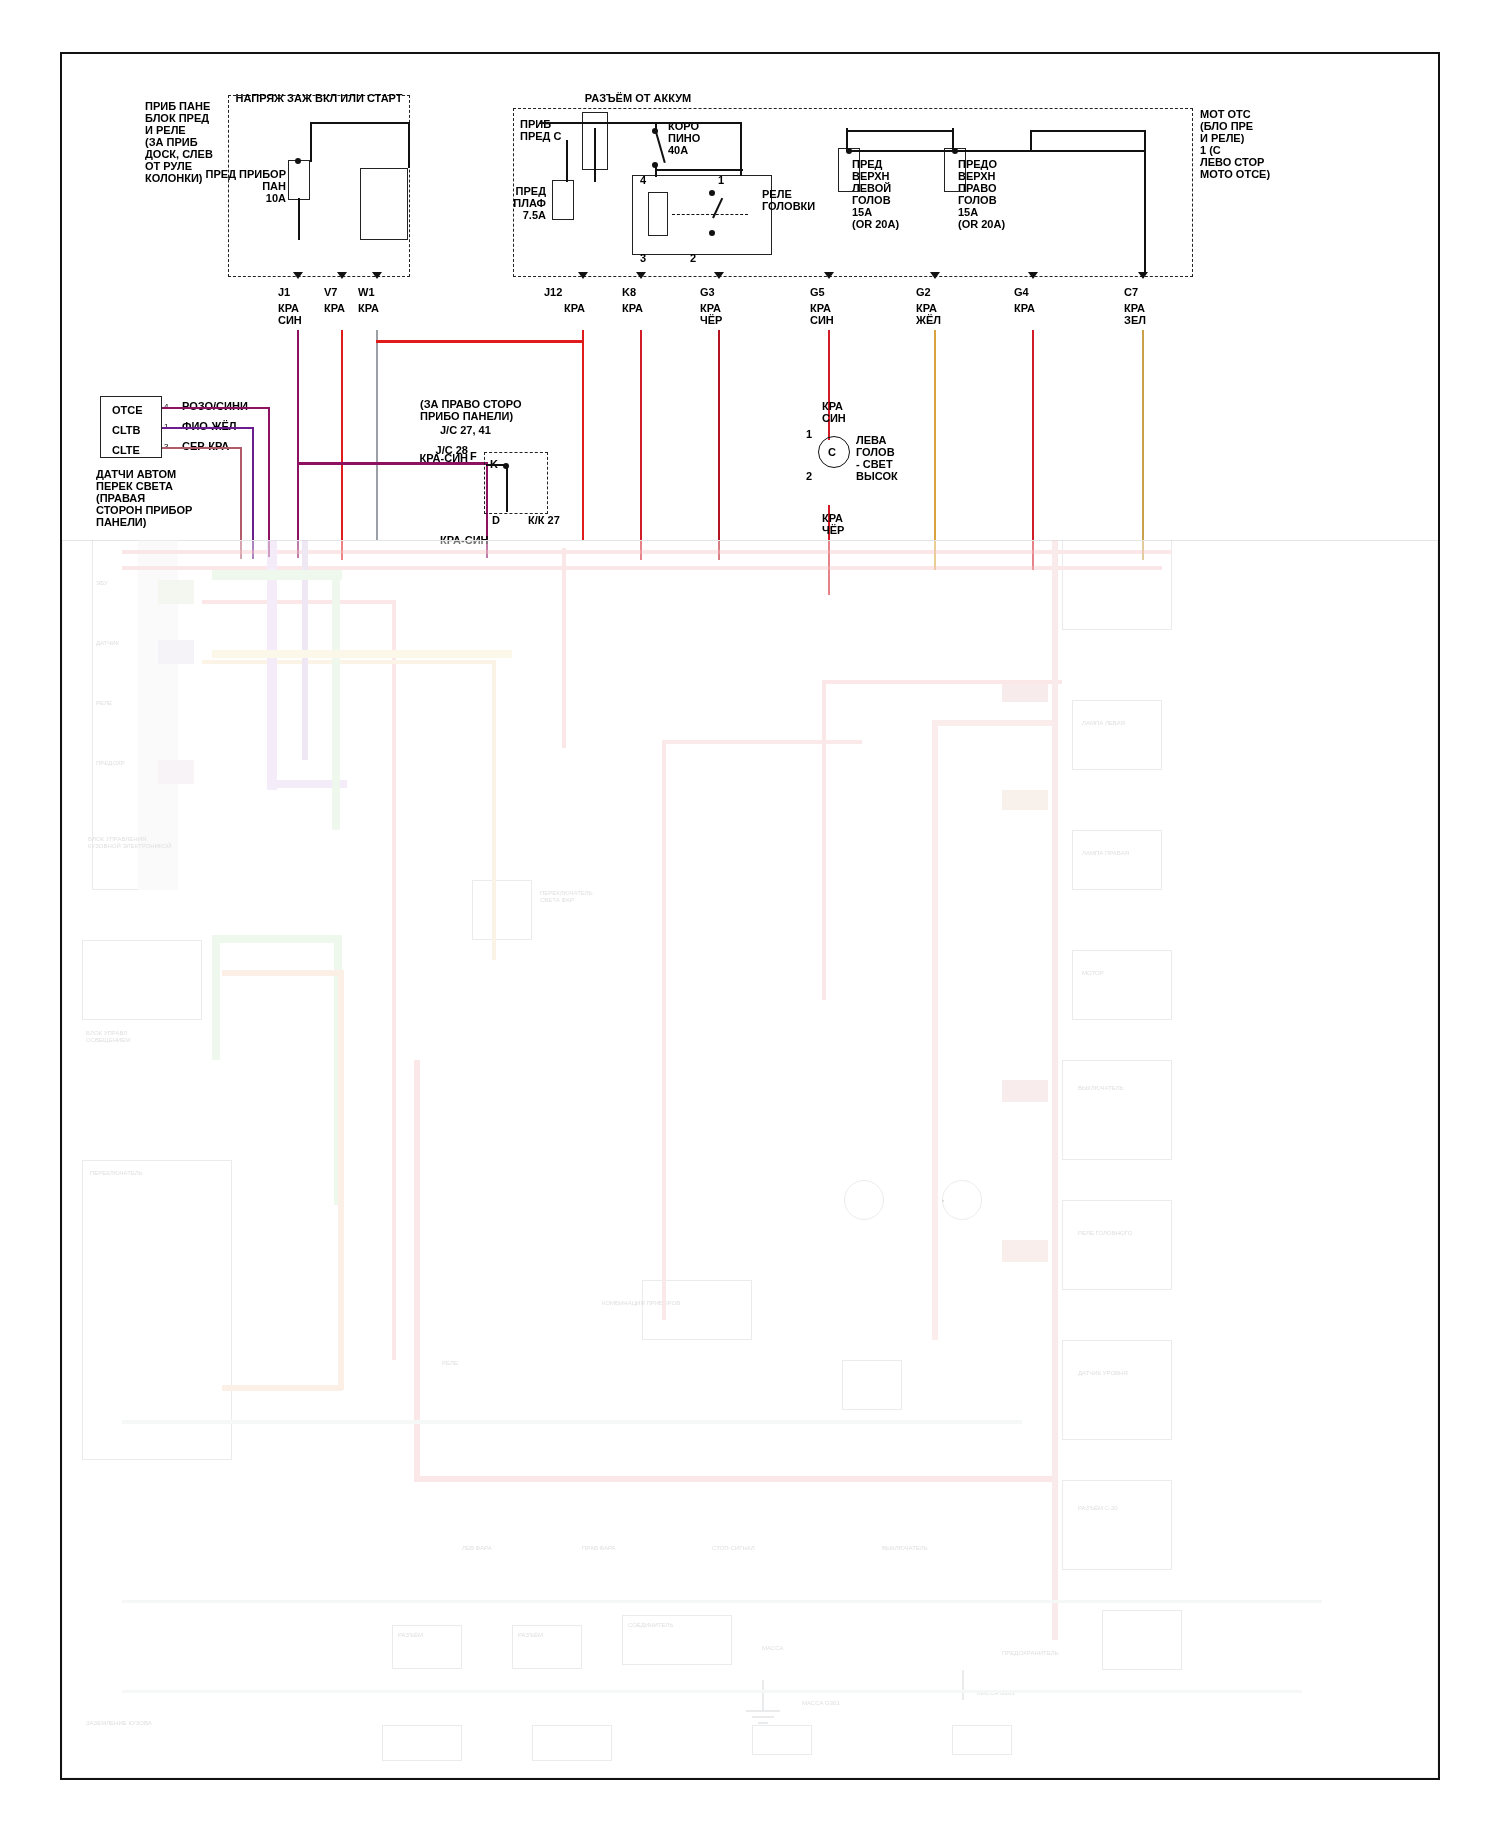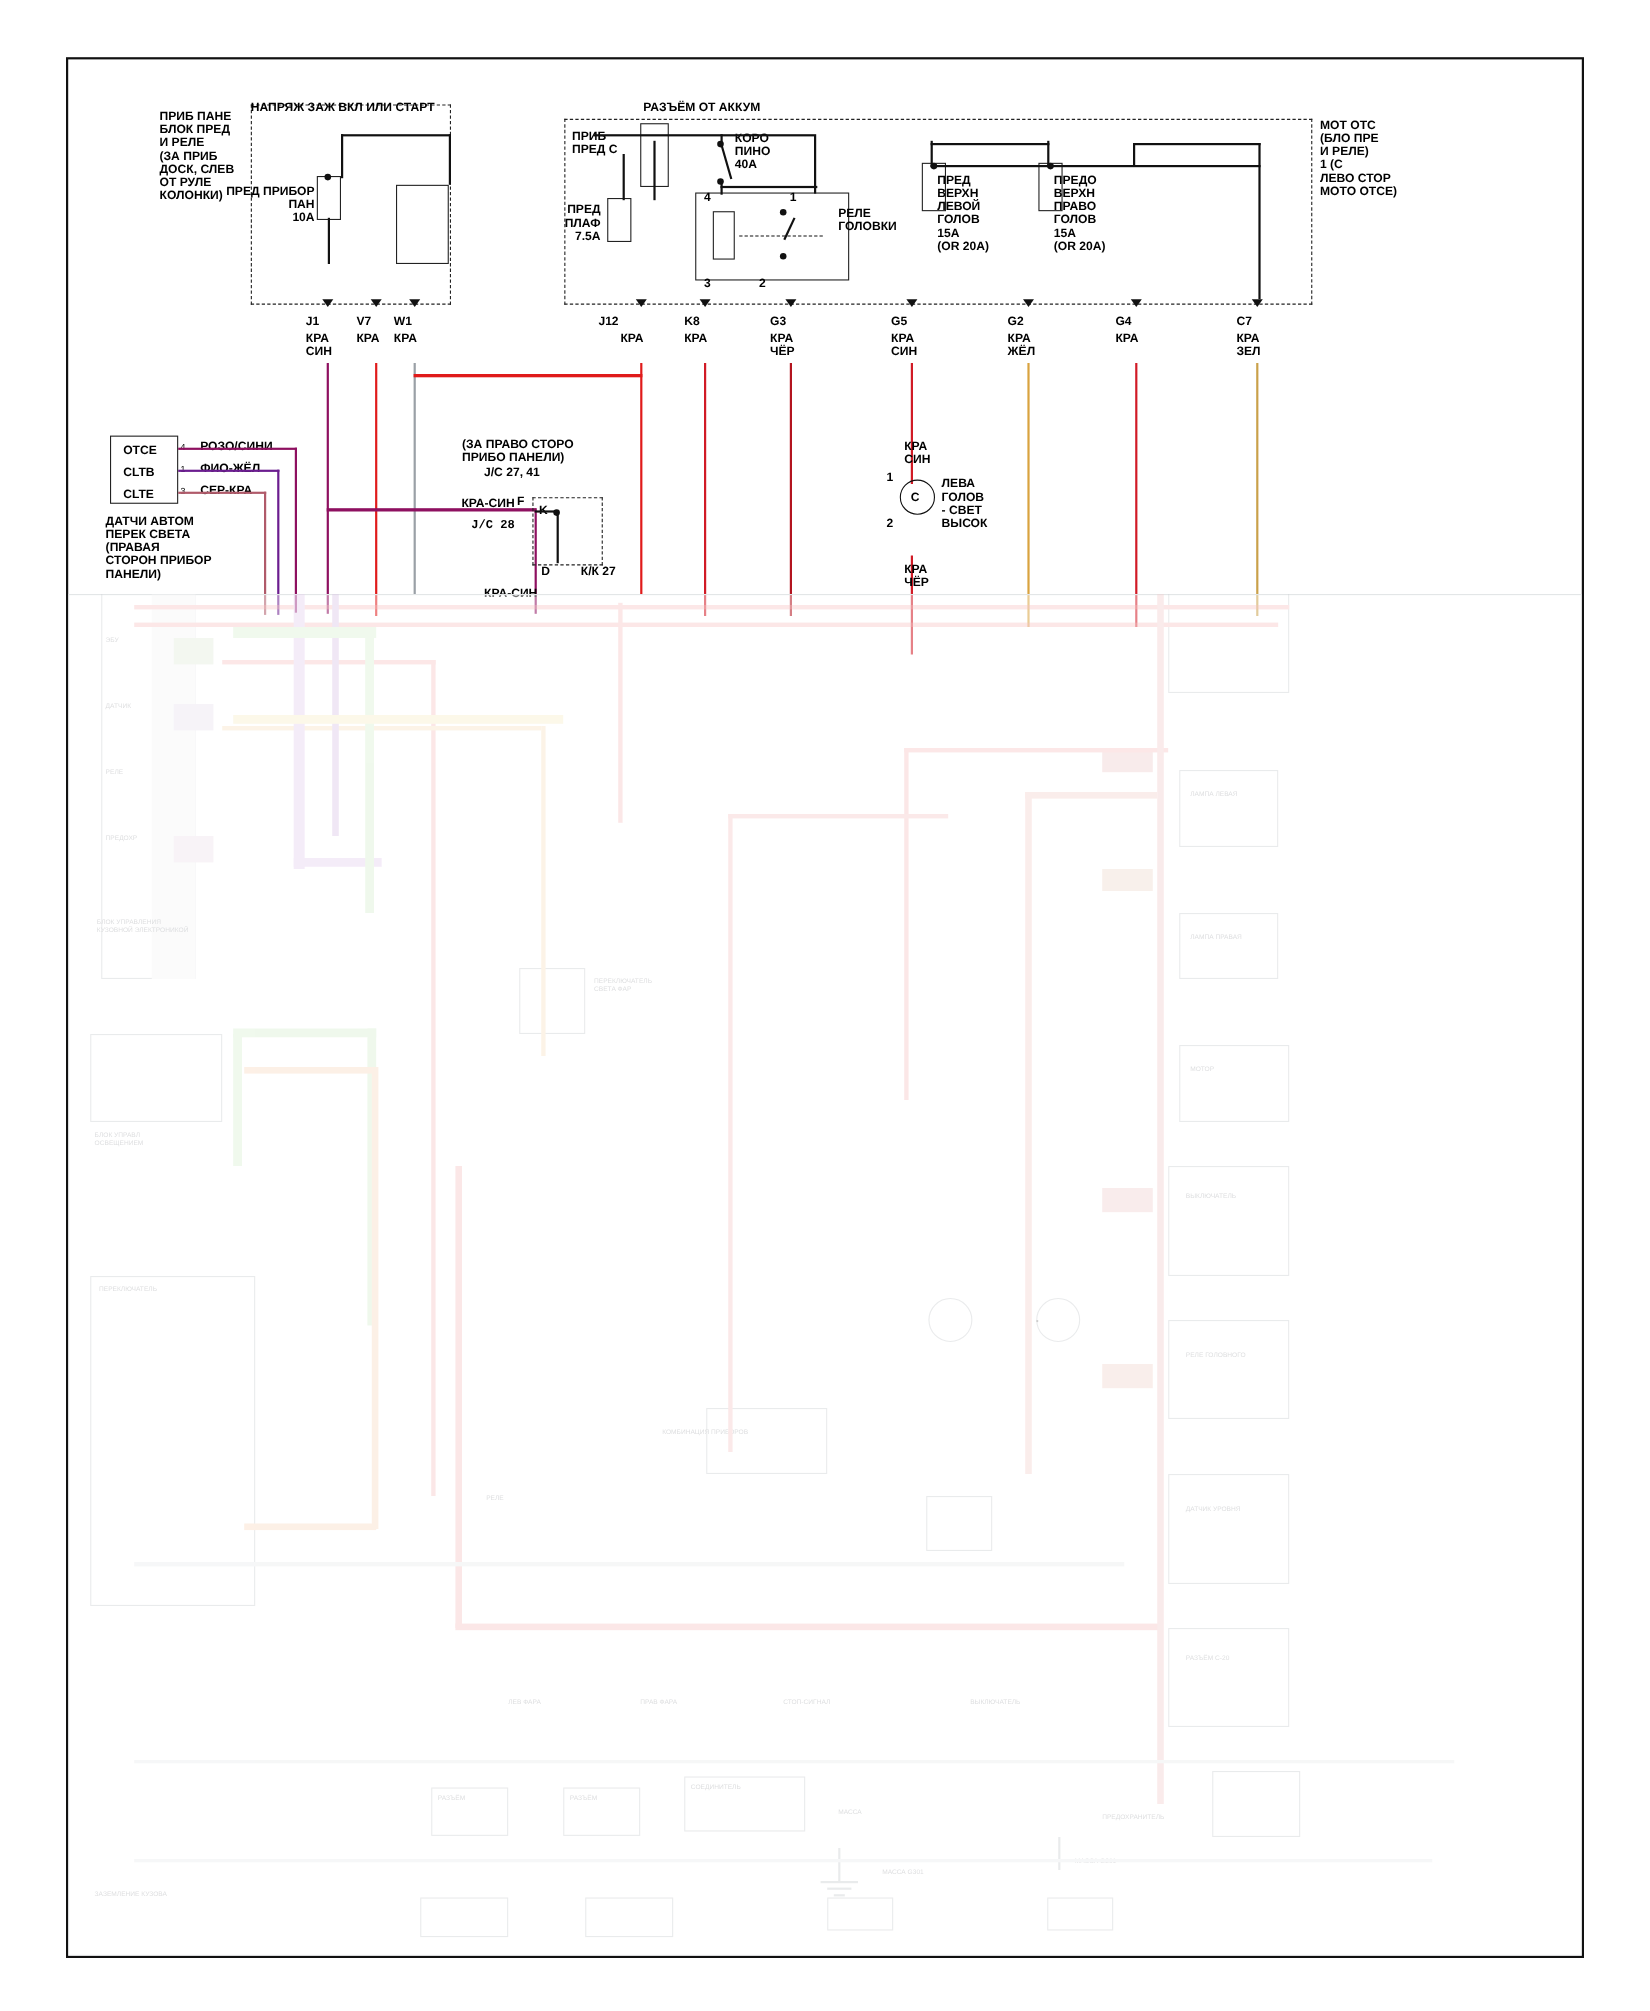--- a/index.html
+++ b/index.html
@@ -130,21 +130,21 @@
   <div class="dash" style="left:228px; top:95px; width:182px; height:182px;"></div>
 
   <div class="t b" style="left:145px; top:100px; width:80px;">ПРИБ ПАНЕ
 БЛОК ПРЕД
 И РЕЛЕ
 (ЗА ПРИБ
 ДОСК, СЛЕВ
 ОТ РУЛЕ
 КОЛОНКИ)</div>
 
-  <div class="t b" style="left:228px; top:92px; width:182px; text-align:left;">НАПРЯЖ ЗАЖ ВКЛ ИЛИ СТАРТ</div>
+  <div class="t b" style="left:228px; top:92px; width:182px; text-align:center;">НАПРЯЖ ЗАЖ ВКЛ ИЛИ СТАРТ</div>
 
   <div class="w hline" style="left:228px; top:100px; width:0px; background:#111;"></div>
 
   <div class="solid" style="left:288px; top:160px; width:22px; height:40px;"></div>
   <div class="t b r" style="left:198px; top:168px; width:88px;">ПРЕД ПРИБОР
 ПАН
 10А</div>
 
   <div class="solid" style="left:360px; top:168px; width:48px; height:72px;"></div>
 
@@ -307,21 +307,21 @@
   <div class="w vline" style="left:240px; top:447px; height:112px; background:#b05a6a;"></div>
 
   <div class="w hline" style="left:297px; top:462px; width:190px; height:3px; background:#8e1060;"></div>
   <div class="w vline" style="left:486px; top:462px; height:96px; background:#8e1060;"></div>
 
   <div class="t b c" style="left:420px; top:398px; width:160px;">(ЗА ПРАВО СТОРО
 ПРИБО ПАНЕЛИ)</div>
   <div class="t b c" style="left:440px; top:424px; width:120px;">J/C 27, 41</div>
   <div class="dash" style="left:484px; top:452px; width:64px; height:62px;"></div>
   <div class="t b r" style="left:388px; top:452px; width:80px;">КРА-СИН</div>
-  <div class="t b r" style="left:412px; top:472px; width:56px;font-family:Liberation Mono, monospace;">J/C 28</div>
+  <div class="t b r" style="left:412px; top:444px; width:56px;">J/C 28</div>
   <div class="t b" style="left:470px; top:450px;">F</div>
   <div class="t b" style="left:490px; top:458px;">K</div>
   <div class="t b" style="left:492px; top:514px;">D</div>
   <div class="t b" style="left:528px; top:514px;">К/К 27</div>
   <div class="t b" style="left:440px; top:534px;">КРА-СИН</div>
   <div class="node" style="left:503px; top:463px;"></div>
   <div class="w vline" style="left:506px; top:466px; height:46px; background:#111;"></div>
   <div class="w hline" style="left:486px; top:464px; width:20px; background:#111;"></div>
 
   <div class="t b" style="left:822px; top:400px; width:40px;">КРА

